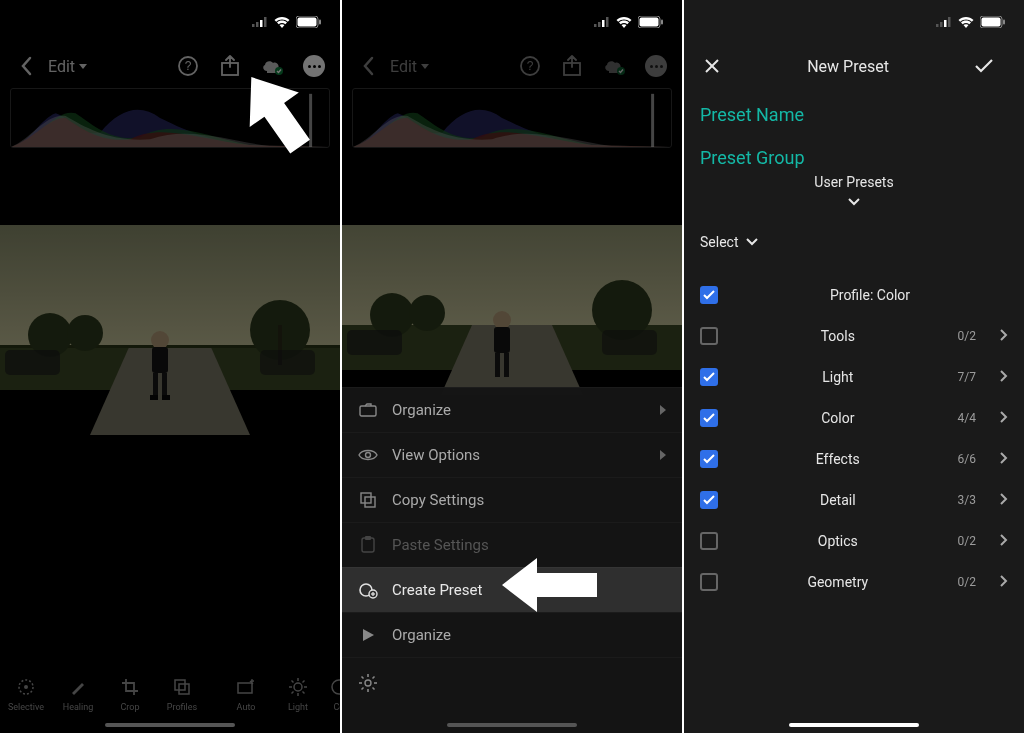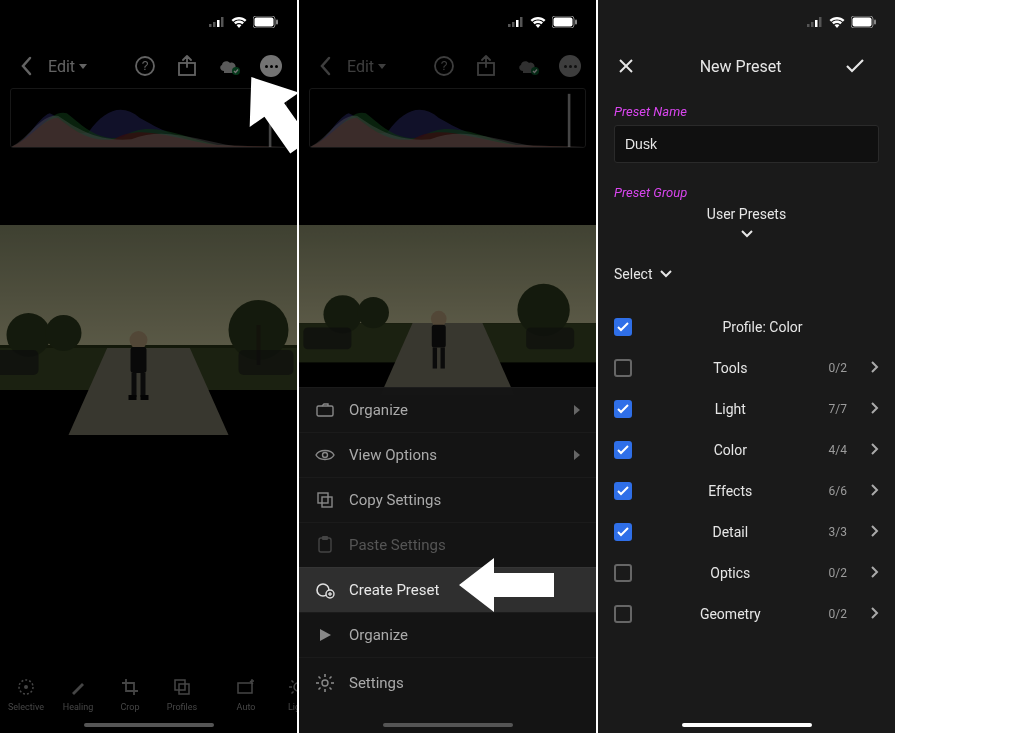--- a/index.html
+++ b/index.html
@@ -1,17 +1,17 @@
 <!DOCTYPE html>
 <html><head>
 <meta charset="utf-8">
 <style>
   * { box-sizing: border-box; margin: 0; padding: 0; }
   html, body { width: 1024px; height: 733px; background: #fff; font-family: -apple-system, BlinkMacSystemFont, "Segoe UI", Roboto, sans-serif; }
-  .wrap { display: flex; width: 895px; height: 733px; gap: 2px; background:#fff; }
+  .wrap { display: flex; width: 1024px; height: 733px; gap: 2px; background:#fff; }
   .phone { position: relative; flex: 1 1 0; height: 100%; background: #000; overflow: hidden; border-radius: 0; }
   .dim-overlay { position:absolute; inset:0; background:rgba(0,0,0,0.55); pointer-events:none; z-index:50; }
   .phone3 { background:#1a1a1a; }
 
   
   .statusbar { position:absolute; top:0; left:0; right:0; height:44px; display:flex; align-items:center; justify-content:flex-end; padding:0 18px; color:#fff; gap:6px; z-index:60; }
   .status-ic { display:inline-flex; align-items:center; justify-content:center; }
 
   
   .topbar { position:absolute; top:44px; left:0; right:0; height:44px; display:flex; align-items:center; padding:0 14px; color:#dcdcdc; }
@@ -52,21 +52,21 @@
   .sheet-row.selected { background:#2f2f2f; color:#e8e8e8; }
   .sheet-row.disabled { color:#555; }
   .sheet-row .lbl { flex:1; }
   .sheet-ic { width:20px; height:20px; display:flex; align-items:center; justify-content:center; }
   .chev-r { width:0;height:0;border-top:5px solid transparent;border-bottom:5px solid transparent;border-left:6px solid #666; }
 
   
   .p3-header { position:absolute; top:44px; left:0; right:12px; height:44px; display:flex; align-items:center; justify-content:space-between; padding:0 16px; color:#e6e6e6; }
   .p3-title { font-size:16px; }
   .p3-body { position:absolute; top:100px; left:0; right:0; bottom:0; padding:4px 16px 0 16px; color:#ccc; overflow:hidden; }
-  .field-label { font-size:13px; color:#d946ef; margin-bottom:6px;font-style:italic; }
+  .field-label { font-size:18px; color:#14b8a6; margin-bottom:6px; }
   .text-input { width:100%; height:38px; background:#101010; border:1px solid #2a2a2a; border-radius:3px; color:#e8e8e8; padding:0 10px; font-size:14px; }
   .group-row { display:flex; align-items:center; gap:8px; color:#e6e6e6; font-size:14px; margin-top:6px;flex-direction:column; }
   .sect { margin-top:22px; }
   .select-row { display:flex; align-items:center; gap:8px; font-size:14px; color:#e6e6e6; }
 
   .opt-list { margin-top:24px;text-align:center; }
   .opt-row { display:flex; align-items:center; height:41px; gap:14px; font-size:14px; color:#e6e6e6; }
   .opt-row .name { flex:1; }
   .opt-row .count { color:#9c9c9c; font-size:12px; margin-right:10px; }
   .cb { width:18px; height:18px; border-radius:3px; border:2px solid #666; display:flex; align-items:center; justify-content:center; }
@@ -442,21 +442,20 @@
                 <line x1="9" y1="15" x2="9" y2="18"></line>
                 <line x1="0" y1="9" x2="3" y2="9"></line>
                 <line x1="15" y1="9" x2="18" y2="9"></line>
                 <line x1="2.5" y1="2.5" x2="4.5" y2="4.5"></line>
                 <line x1="13.5" y1="13.5" x2="15.5" y2="15.5"></line>
                 <line x1="13.5" y1="4.5" x2="15.5" y2="2.5"></line>
                 <line x1="2.5" y1="15.5" x2="4.5" y2="13.5"></line>
               </g>
             </svg>
           </div>
-        <span class="lbl">Settings</span>
       </div>
       <div style="height:26px;"></div>
     </div>
 
     <div class="homebar"></div>
 
     <div class="arrow-annot" style="top:550px; left:160px;">
       <svg width="100" height="70" viewBox="0 0 100 70">
         <polygon points="0,35 35,8 35,23 95,23 95,47 35,47 35,62" fill="#fff"></polygon>
       </svg>
@@ -497,21 +496,20 @@
       <div class="p3-title">New Preset</div>
       <div class="icbtn">
         <svg width="20" height="16" viewBox="0 0 20 16">
             <path d="M2 8 L7 13 L18 2" stroke="#e6e6e6" stroke-width="2.2" fill="none"></path>
           </svg>
       </div>
     </div>
 
     <div class="p3-body">
       <div class="field-label">Preset Name</div>
-      <input class="text-input" value="Dusk" style="">
 
       <div class="sect">
         <div class="field-label">Preset Group</div>
         <div class="group-row">
           <span>User Presets</span>
           <svg width="12" height="8" viewBox="0 0 12 8">
               <path d="M1 1 L6 6 L11 1" stroke="#e6e6e6" stroke-width="2" fill="none"></path>
             </svg>
         </div>
       </div>

